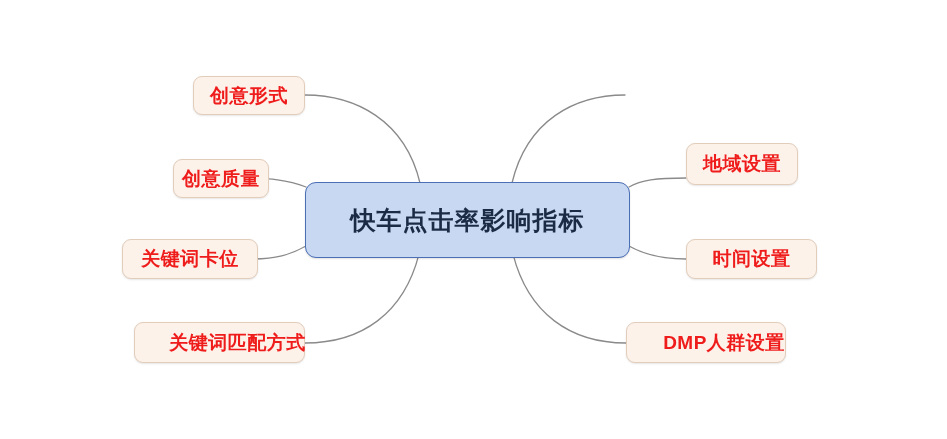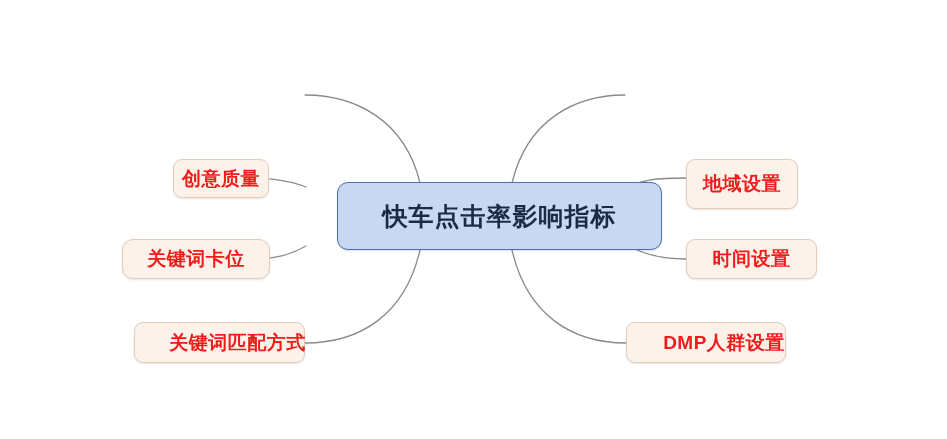--- a/index.html
+++ b/index.html
@@ -68,39 +68,42 @@
       <path d="M253,259 C275,259 290,255 306,246"></path>
       <path d="M305,343 C360,343 405,315 420,250"></path>
 
       <path d="M625,95 C575,95 527,120 512,183"></path>
       <path d="M686,178 C656,178 641,180 629,187"></path>
       <path d="M686,259 C662,259 645,255 629,246"></path>
       <path d="M626,343 C572,343 527,315 512,250"></path>
     </g>
   </svg>
 
-  <div class="node node-central" style="left:305px; top:182px; width:325px; height:68px;margin-left:32px;">
+  <div class="node node-central" style="left:305px; top:182px; width:325px; height:76px;">
     <span>快车点击率影响指标</span>
   </div>
 
+  <div class="node node-leaf" style="left:193px; top:76px; width:112px; height:39px;">
+    <span>创意形式</span>
+  </div>
 
   <div class="node node-leaf" style="left:137px; top:159px; width:96px; height:39px;margin-left:36px;">
     <span>创意质量</span>
   </div>
 
-  <div class="node node-leaf" style="left:122px; top:239px; width:148px; height:40px;border-radius:11px;">
+  <div class="node node-leaf" style="left:122px; top:239px; width:136px; height:40px;">
     <span>关键词卡位</span>
   </div>
 
   <div class="node node-leaf wide" style="left:134px; top:322px; width:171px; height:41px;padding-left:36px;">
     <span>关键词匹配方式</span>
   </div>
 
 
-  <div class="node node-leaf" style="left:686px; top:159px; width:112px; height:50px;">
+  <div class="node node-leaf" style="left:686px; top:143px; width:112px; height:42px;">
     <span>地域设置</span>
   </div>
 
   <div class="node node-leaf" style="left:686px; top:239px; width:131px; height:40px;">
     <span>时间设置</span>
   </div>
 
   <div class="node node-leaf wide" style="left:626px; top:322px; width:160px; height:41px;padding-left:36px;">
     <span>DMP人群设置</span>
   </div>

